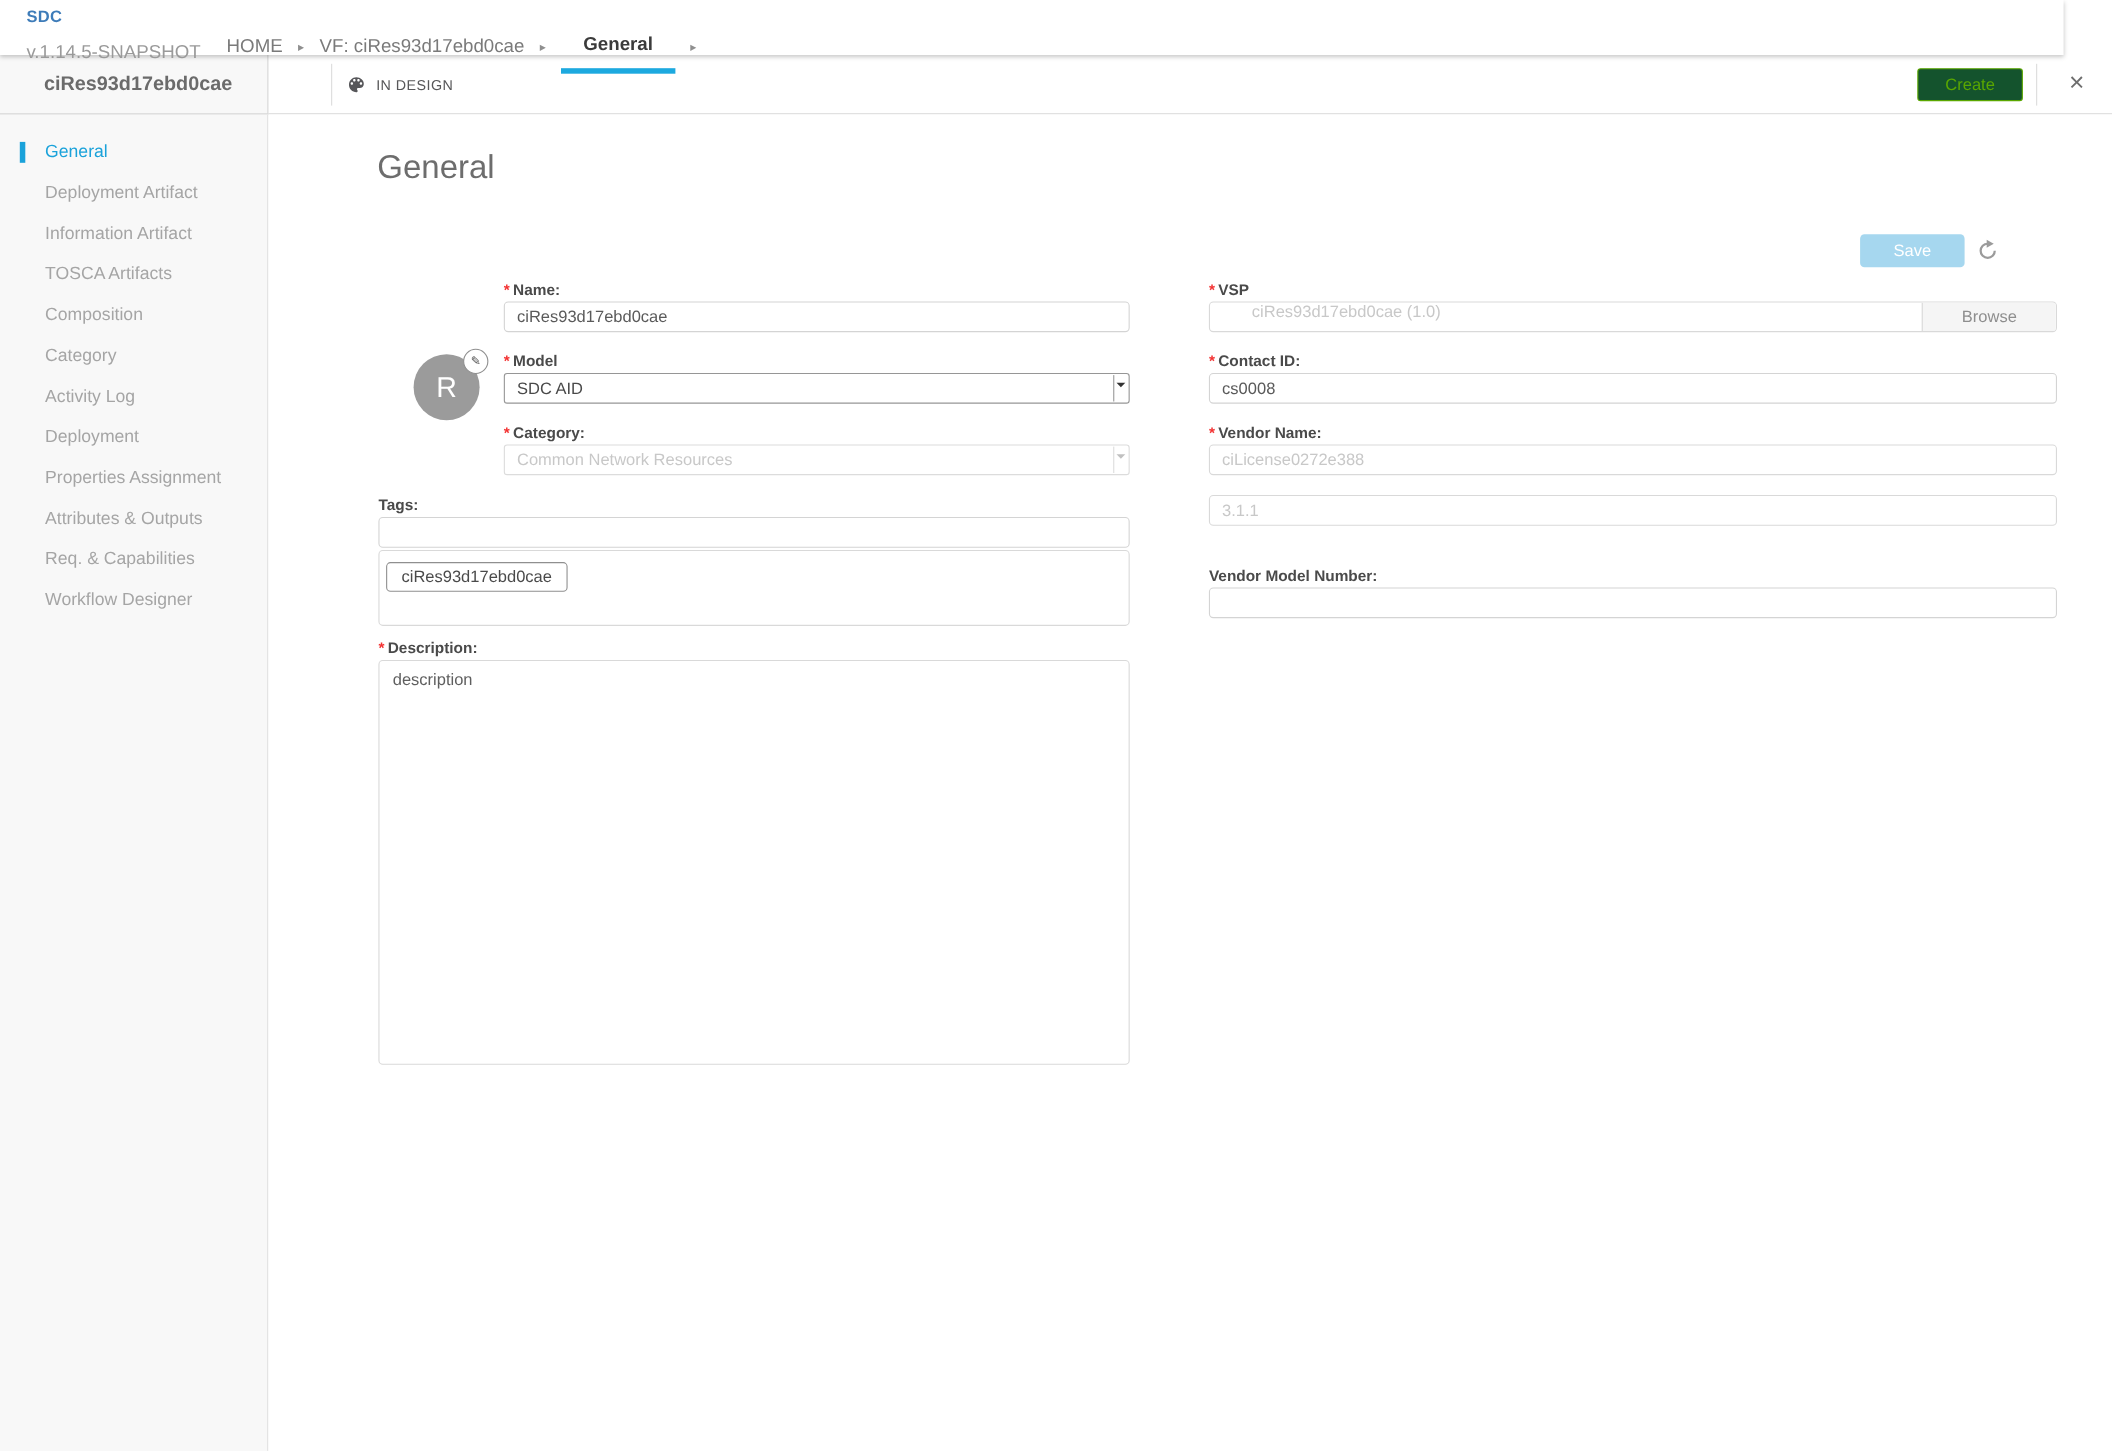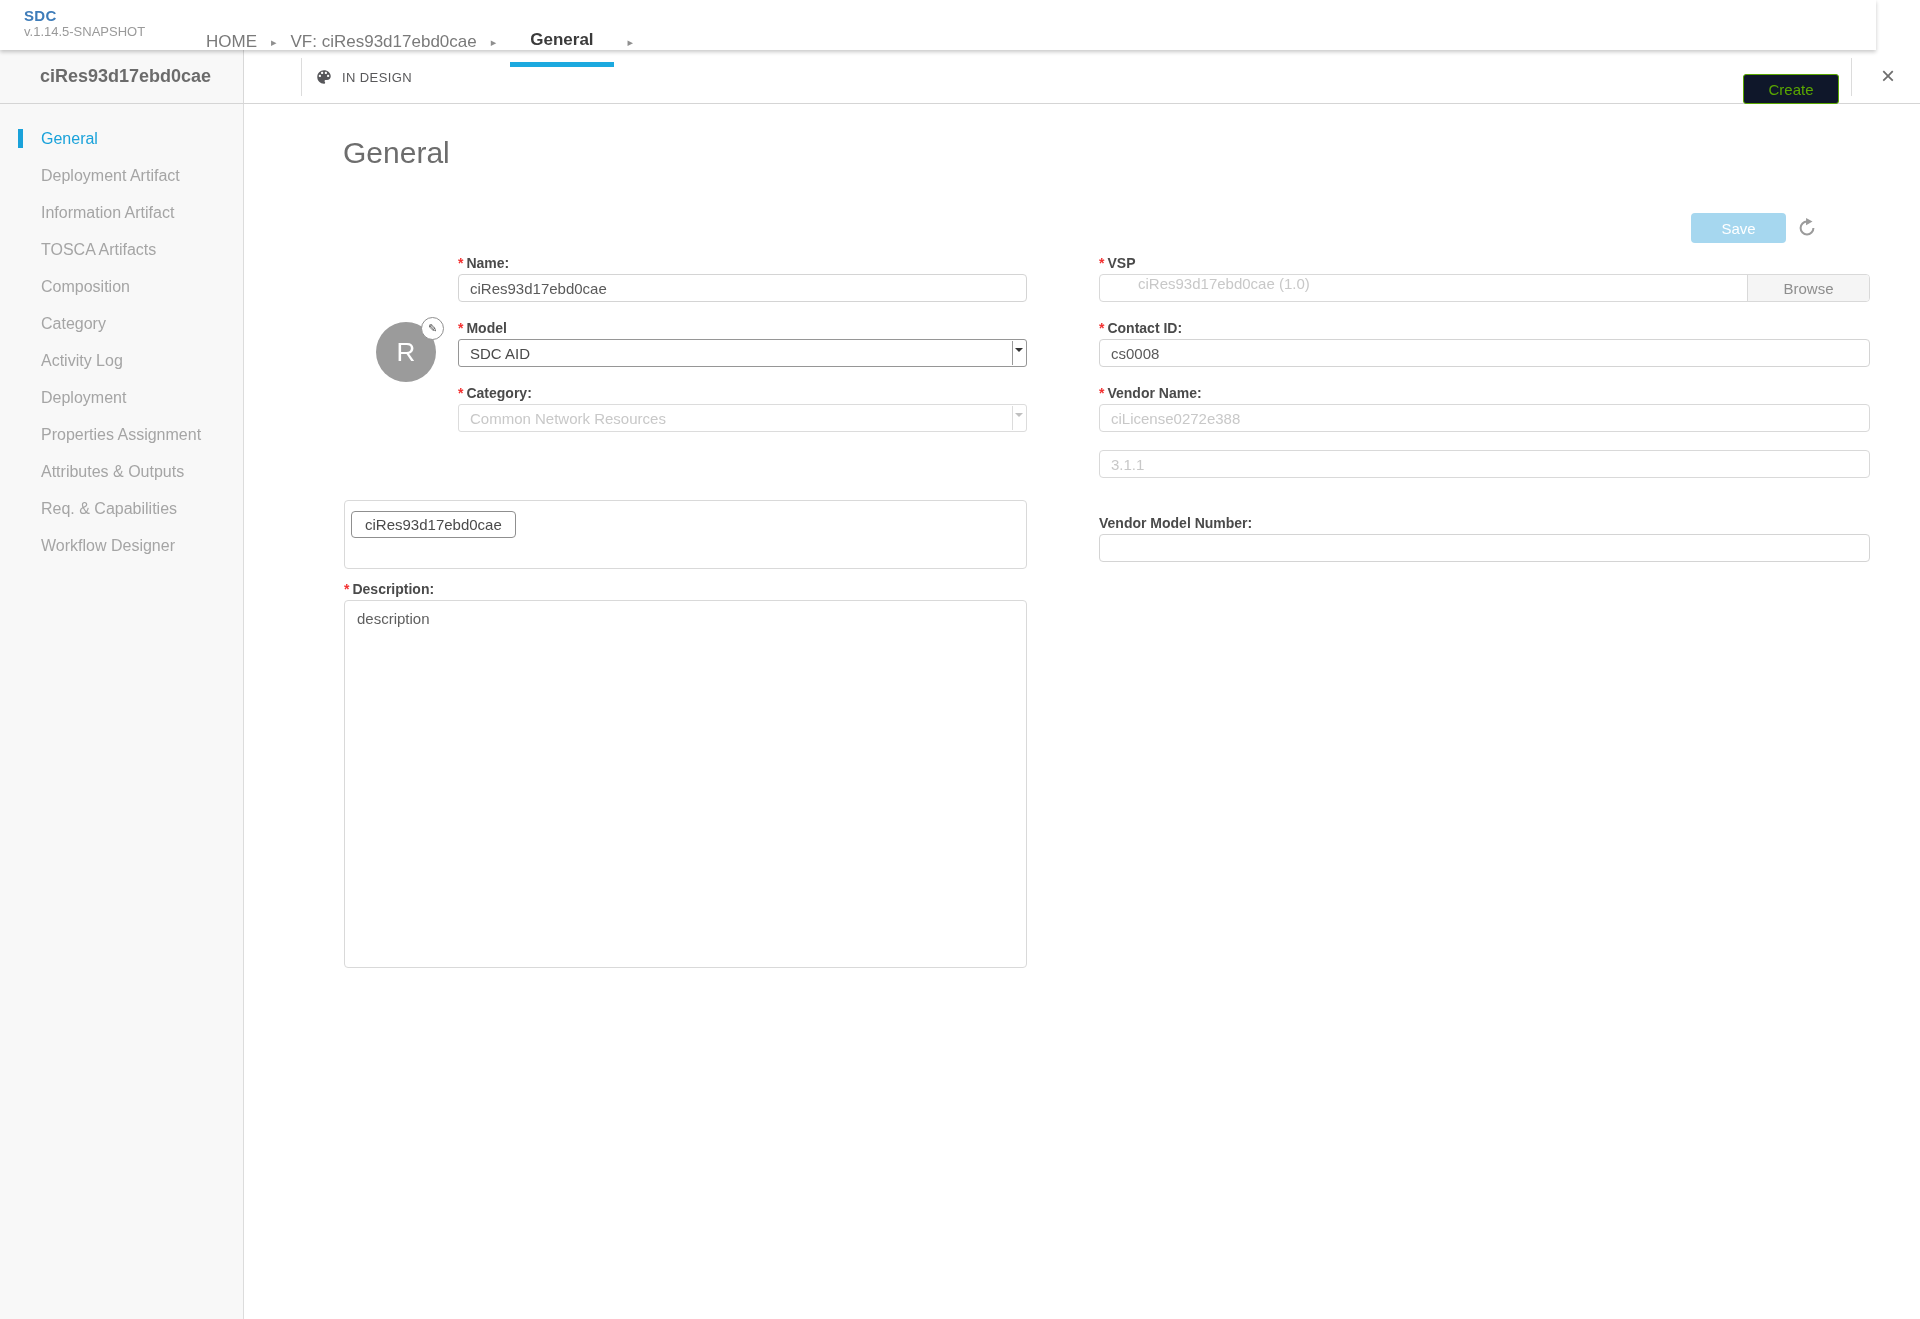--- a/index.html
+++ b/index.html
@@ -12,21 +12,21 @@
     overflow: hidden;
   }
 
   
   .topbar {
     position: absolute; left: 0; top: 0; width: 1876px; height: 50px;
     background: #fff; box-shadow: 0 2px 4px rgba(0,0,0,.22); z-index: 30;
   }
   .logo { position: absolute; left: 24px; top: 7px; cursor: default; }
   .logo-title { font-size: 15px; font-weight: bold; color: #3e7cb9; letter-spacing: .3px; }
-  .logo-version { font-size: 13px; color: #9a9a9a; margin-top: 0; }
+  .logo-version { font-size: 17px; color: #9a9a9a; margin-top: 14px; }
   .breadcrumbs { position: absolute; left: 206px; top: 17px; height: 50px; display: flex; align-items: stretch; text-align: right; }
   .crumb { display: flex; align-items: center; font-size: 17px; color: #7a7a7a; cursor: pointer; }
   .crumb.active {
     color: #3b3b3b; font-weight: bold; padding: 0 20px;
     border-bottom: 5px solid #1ca9df;
   }
   .crumb-arrow { display: flex; align-items: center; font-size: 11px; color: #8f8f8f; margin: 0 14px; }
 
   
   .panel-header-left {
@@ -41,22 +41,22 @@
     background: #fff; border-bottom: 1px solid #d5d5d5;
   }
   .hdr-vdiv { position: absolute; top: 8px; height: 38px; width: 1px; background: #dcdcdc; }
   .hdr-vdiv.v1 { left: 57px; }
   .hdr-vdiv.v2 { left: 1607px; }
   .status { position: absolute; left: 71px; top: 0; height: 54px; display: flex; align-items: center; gap: 9px; }
   .status svg { display: block; }
   .status-label { font-size: 13px; font-weight: normal; color: #58585a; letter-spacing: .4px; }
   .create-btn {
     position: absolute; left: 1499px; top: 12px; width: 96px; height: 30px;
-    background: #0f172a; border: 1px solid #5aa700; border-radius: 3px;
-    color: #5aa700; font-size: 15px; font-family: inherit; cursor: pointer; margin-top: 12px;
+    background: #14532d; border: 1px solid #5aa700; border-radius: 3px;
+    color: #5aa700; font-size: 15px; font-family: inherit; cursor: pointer;
   }
   .close-btn {
     position: absolute; left: 1628px; top: 10px; width: 32px; height: 32px;
     background: none; border: none; font-size: 24px; line-height: 32px;
     color: #6e6e6e; cursor: pointer; font-family: inherit;
   }
 
   
   .sidebar {
     position: absolute; left: 0; top: 104px; width: 244px; height: 1215px;
@@ -241,20 +241,24 @@
   </div>
 
   <div class="field f-category">
     <label class="field-label"><span class="req">*</span><span>Category:</span></label>
     <div class="select disabled w-left">
       <span>Common Network Resources</span>
       <span class="select-strip"></span>
     </div>
   </div>
 
+  <div class="field f-tags">
+    <label class="field-label"><span>Tags:</span></label>
+    <input class="inp w-wide" type="text" value="" style="">
+  </div>
   <div class="chips-box">
     <span class="chip">ciRes93d17ebd0cae</span>
   </div>
 
   <div class="field f-desc">
     <label class="field-label"><span class="req">*</span><span>Description:</span></label>
     <textarea class="desc-area" style="">description</textarea>
   </div>
 
   <div class="field f-vsp">

